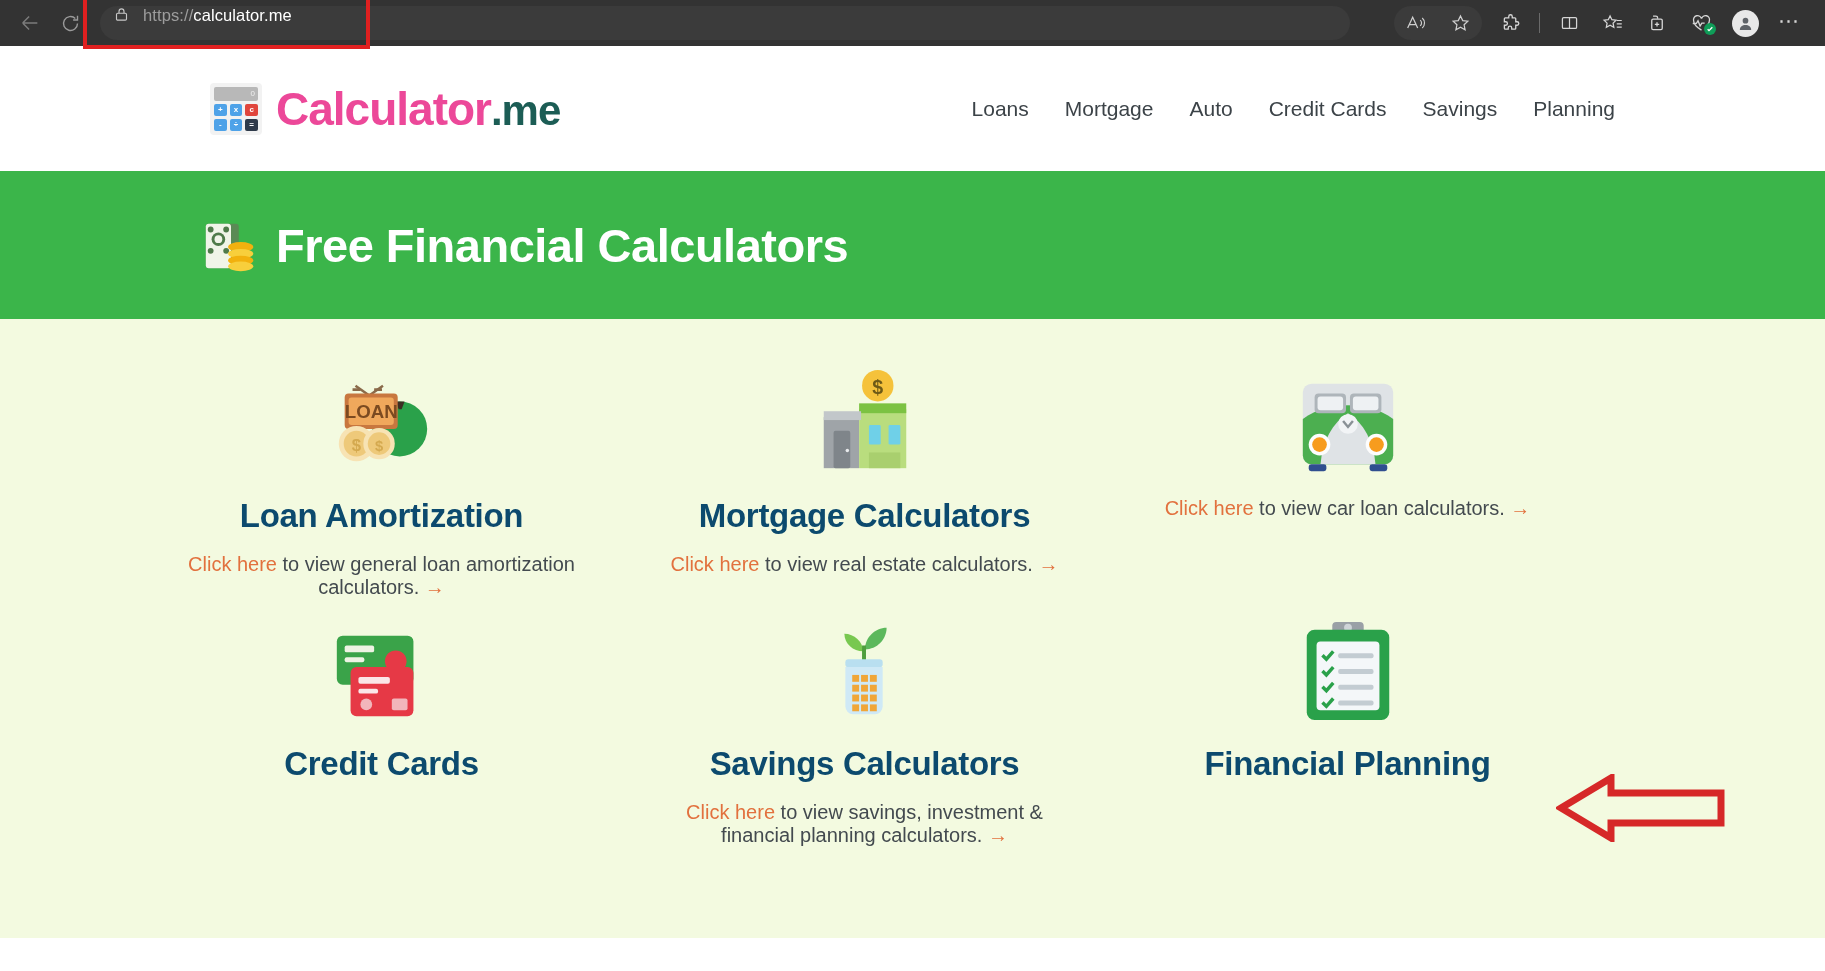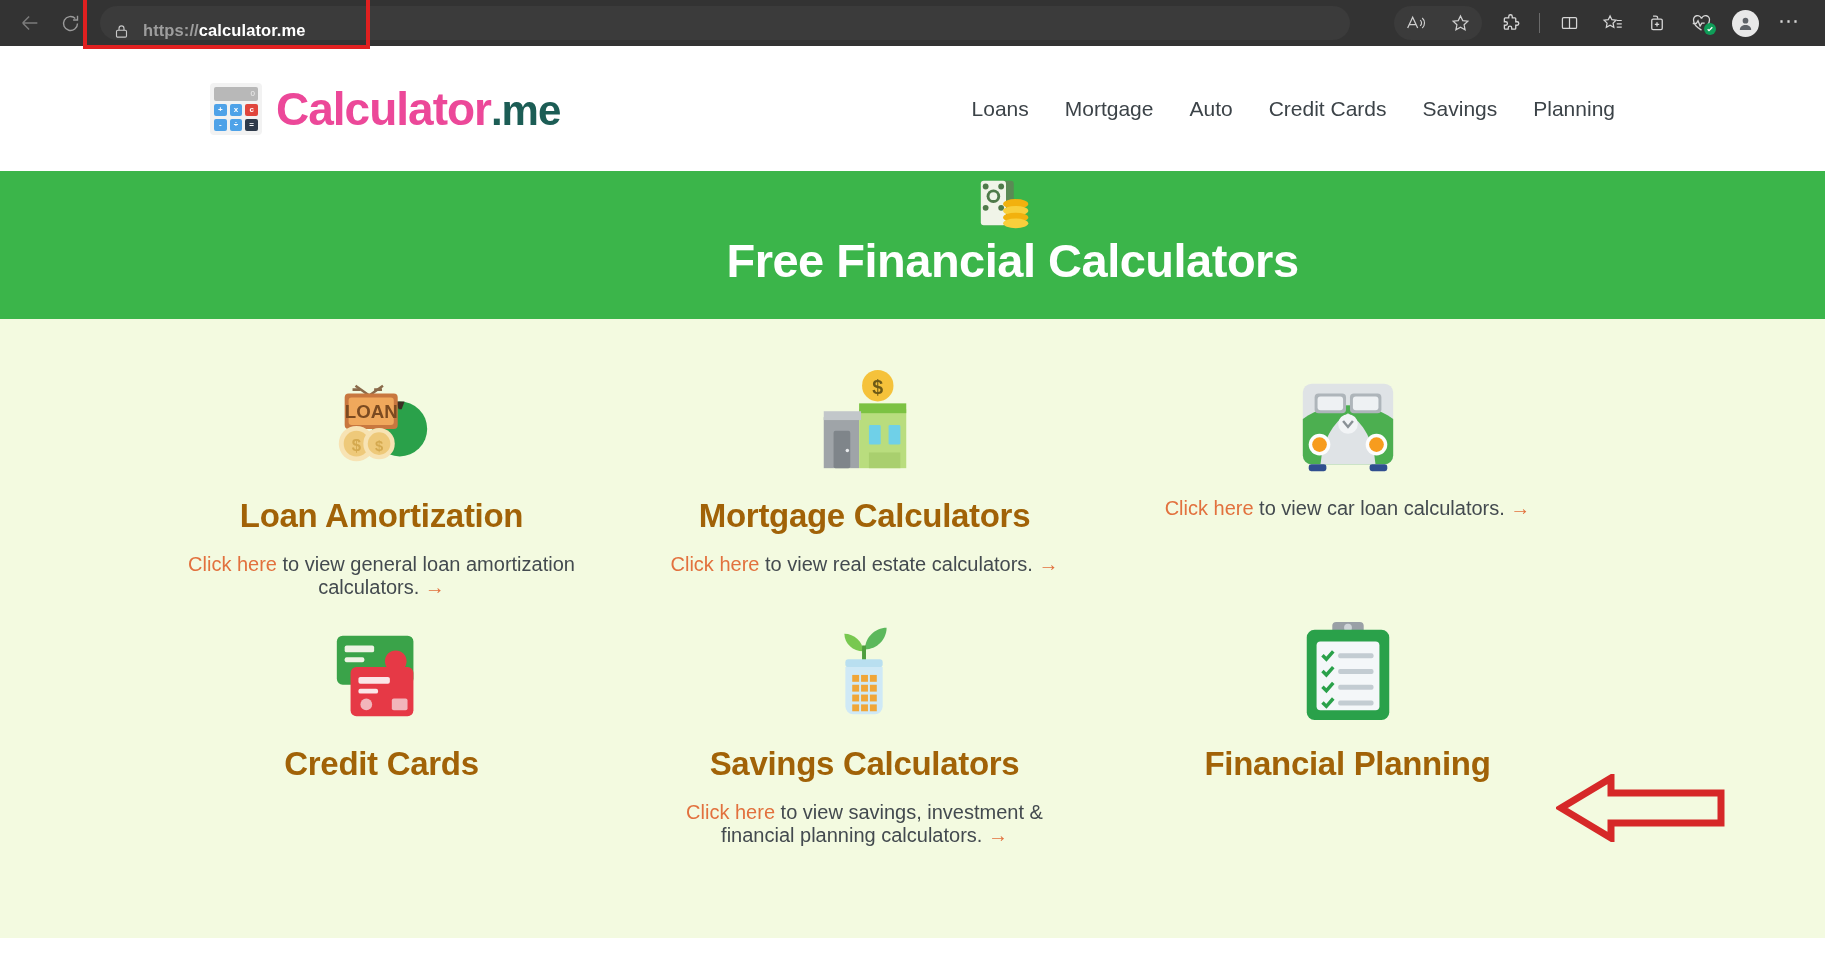--- a/index.html
+++ b/index.html
@@ -32,24 +32,23 @@
     position: relative;
     margin-left: 10px;
     flex: none;
     width: 1250px;
   }
   .url-bar {
     height: 34px;
     background: #3b3b3b;
     border-radius: 17px;
     display: flex;
-    align-items: flex-end;
+    align-items: flex-start;
     padding: 0 14px;
     width: 100%;
-    font-weight: bold;
   }
   .lock-icon { color: #c8c8c8; display: flex; margin-right: 14px; }
   .url-text {
     font-size: 16.5px;
     color: #ffffff;
     white-space: nowrap;
     letter-spacing: 0.1px;
   }
   .url-text .scheme { color: #9d9d9d; }
 
@@ -161,21 +160,20 @@
     white-space: nowrap;
   }
 
   
   .hero {
     height: 148px;
     background: #3bb54a;
     display: flex;
     align-items: center;
     padding-left: 200px;
-    flex-direction: column;
   }
   .hero-icon-wrap {
     width: 62px; height: 62px;
     position: relative;
     flex: none;
     margin-right: 14px;
   }
   .hero-title {
     font-size: 47px;
     font-weight: bold;
@@ -205,21 +203,21 @@
   }
   .card-icon {
     height: 120px;
     width: 120px;
     display: flex; align-items: center; justify-content: center;
     margin-bottom: 14px;
   }
   .card-title {
     font-size: 33px;
     font-weight: bold;
-    color: #a16207;
+    color: #0c4a6e;
     margin-bottom: 18px;
     letter-spacing: -0.3px;
   }
   .card-desc {
     font-size: 20px;
     color: #434a4f;
     line-height: 1.15;
     max-width: 400px;
   }
   .card-desc .lnk { color: #e2713e; }

